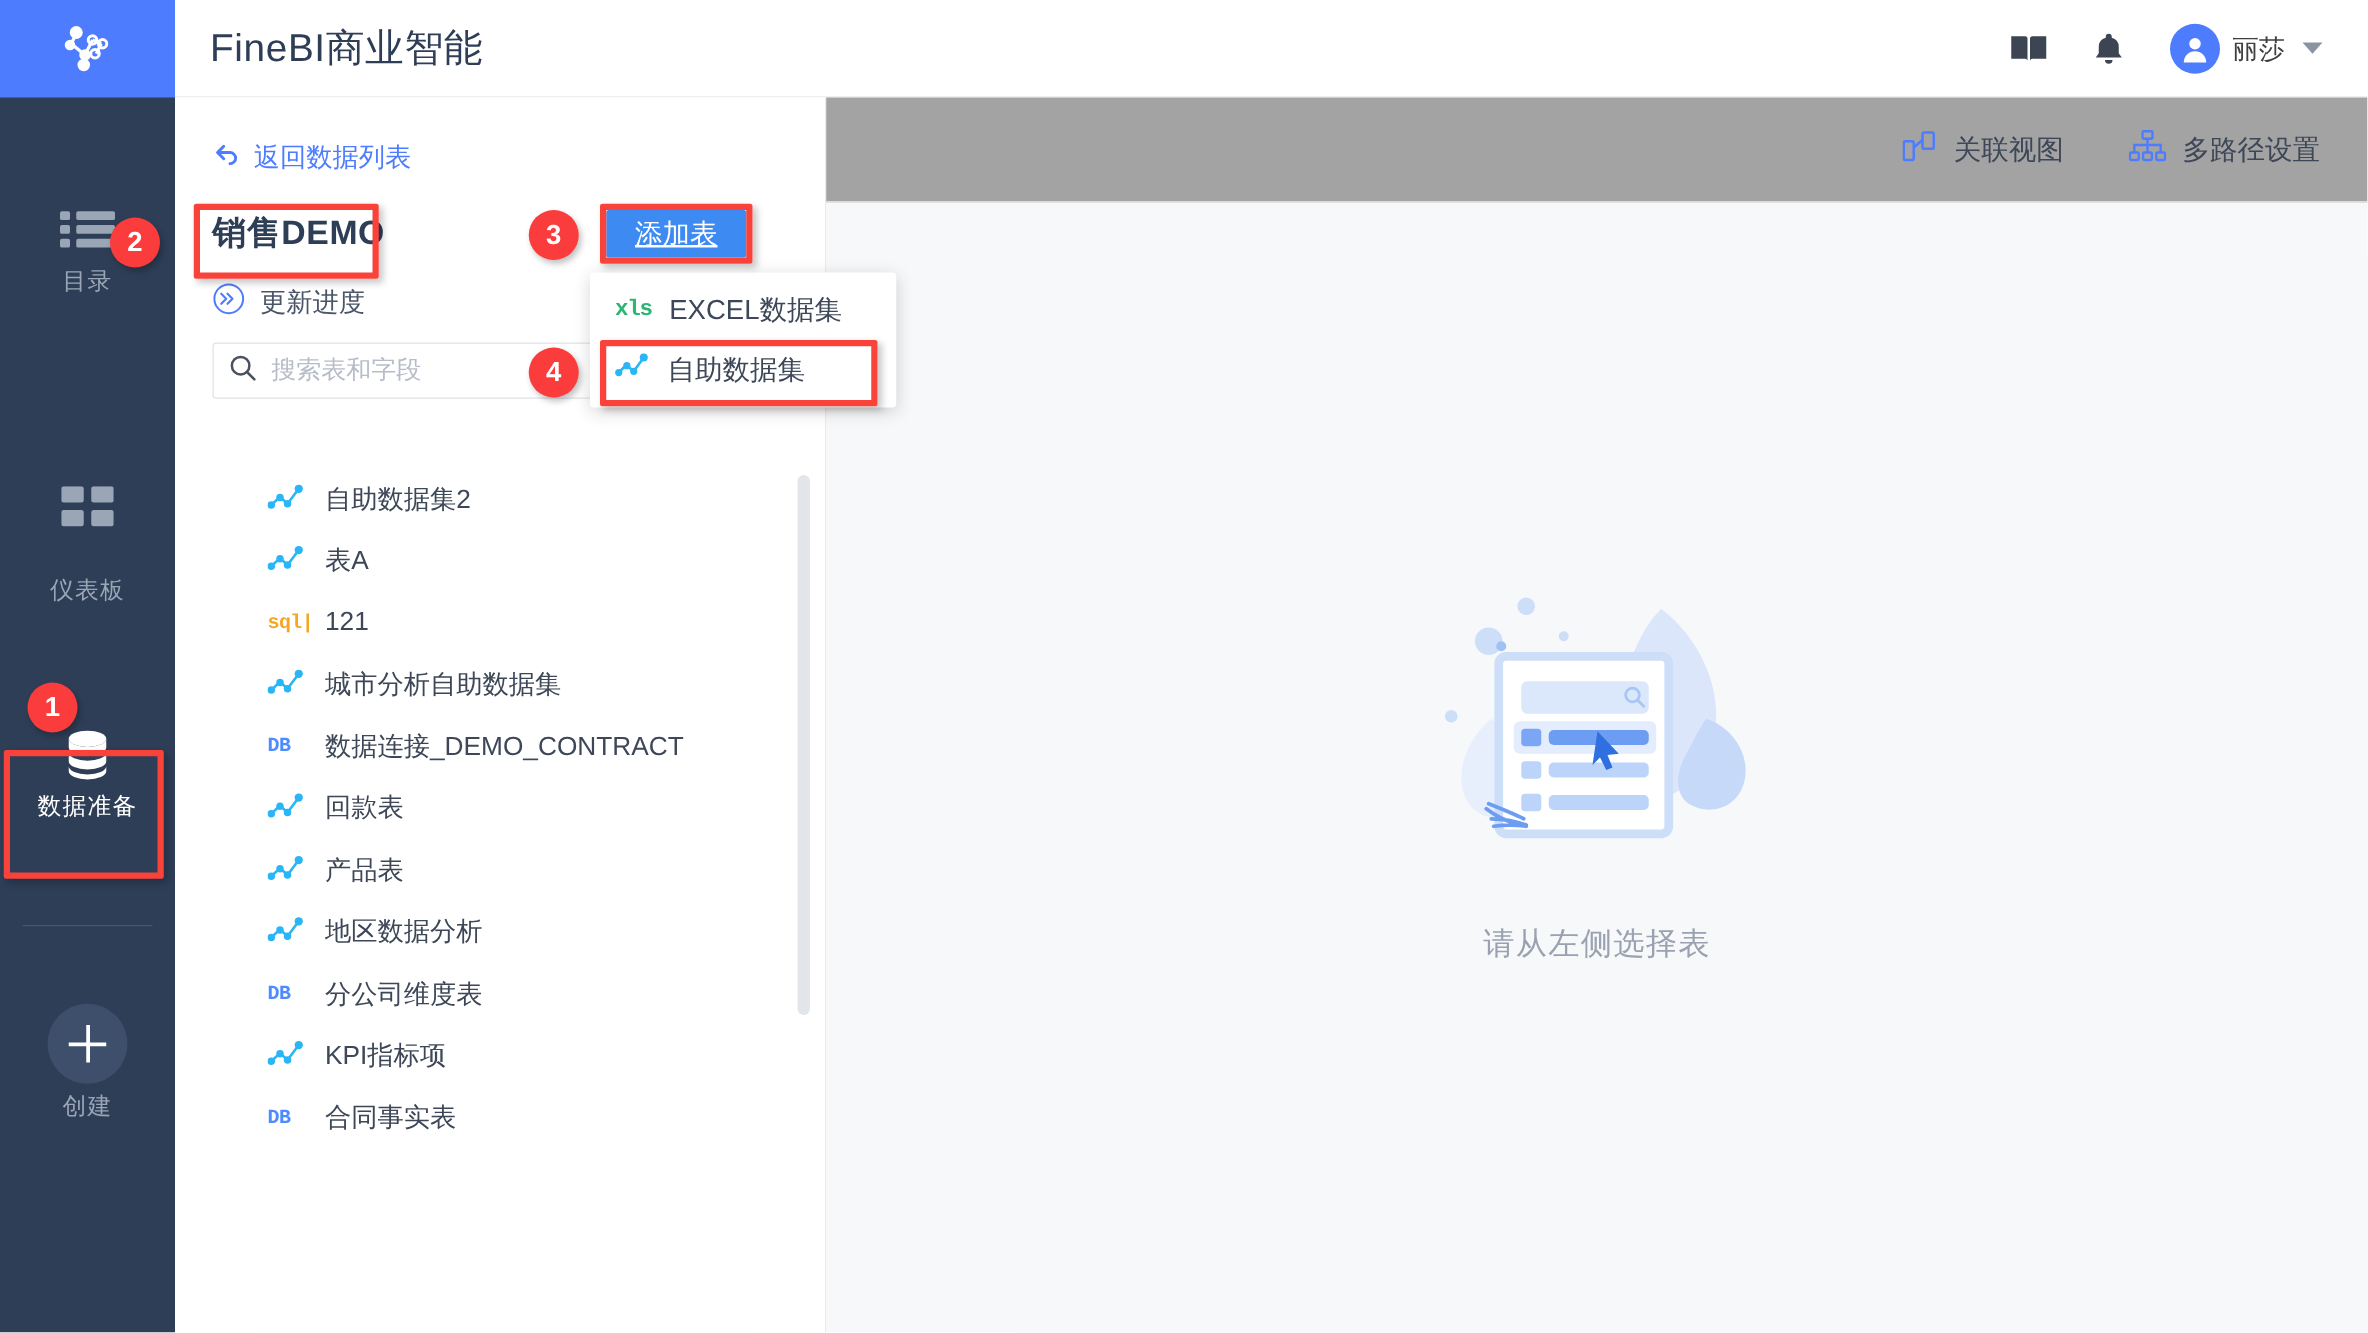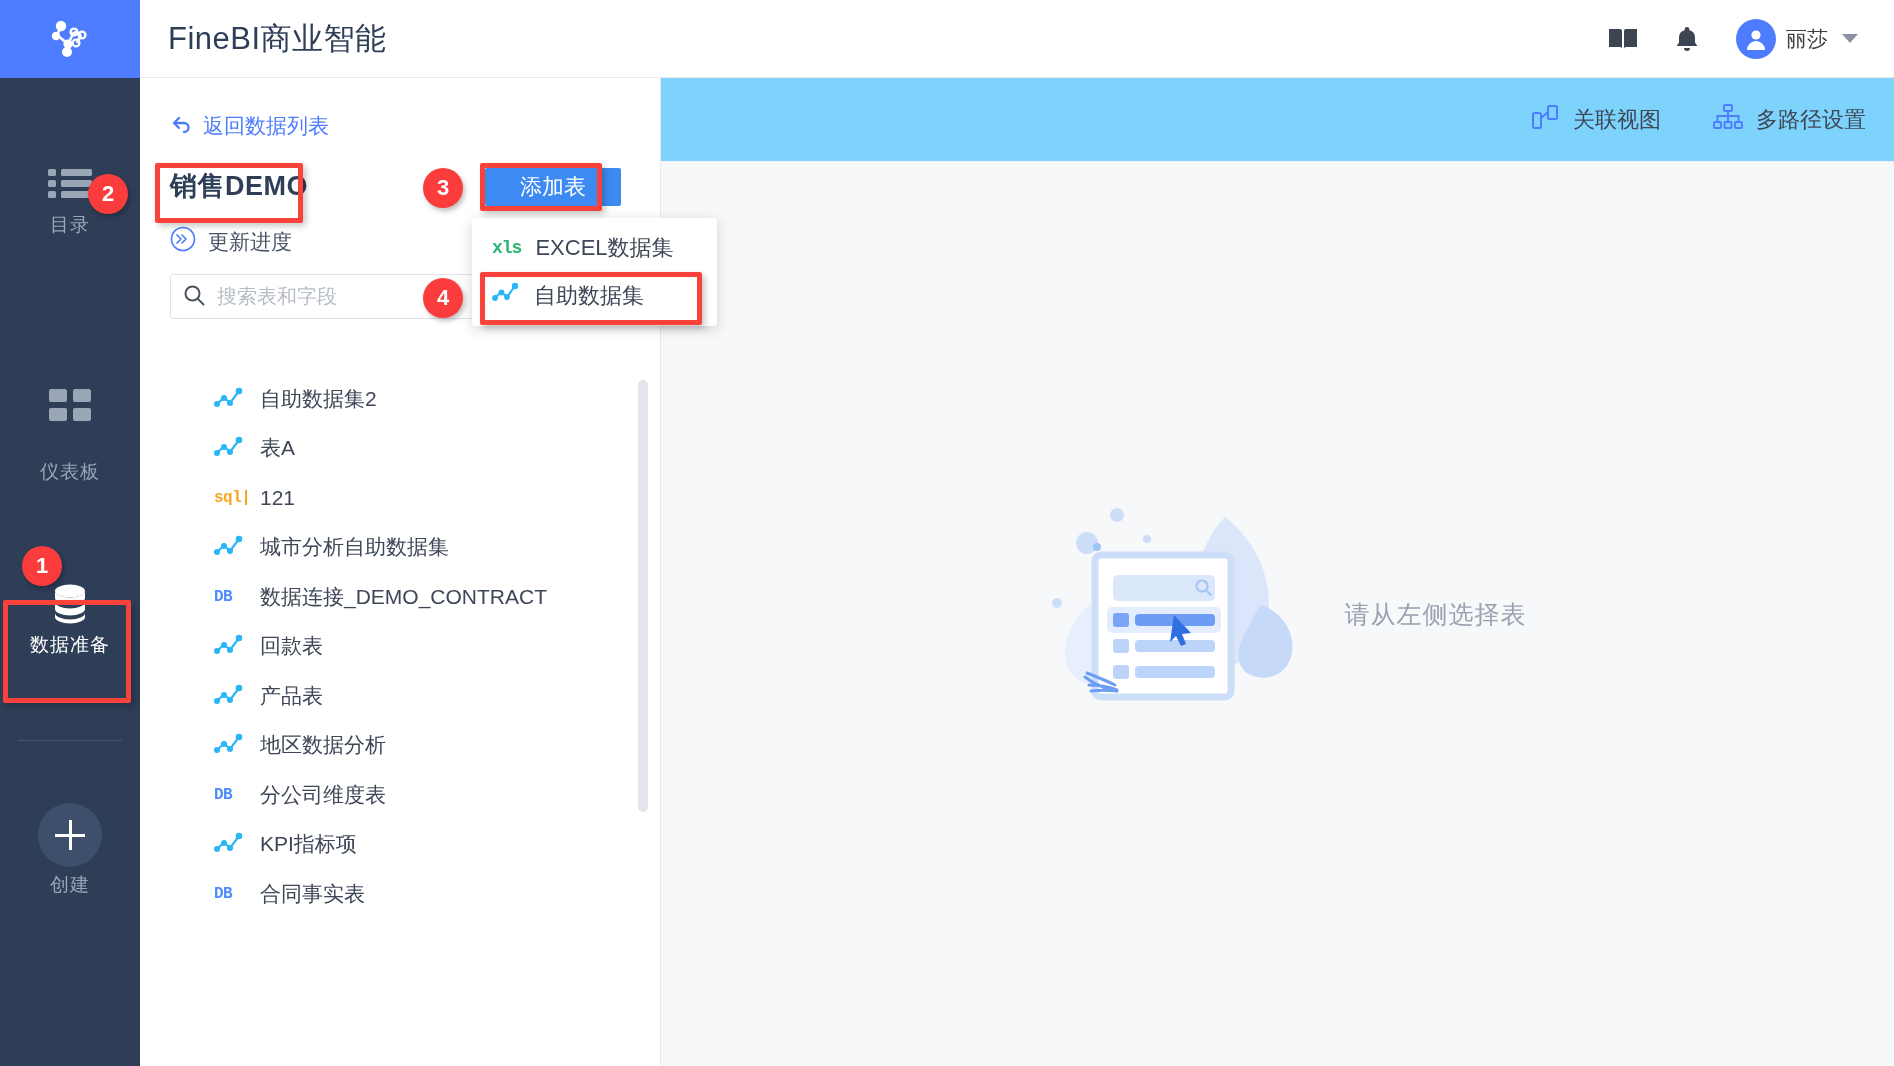--- a/index.html
+++ b/index.html
@@ -163,32 +163,32 @@
   
   .content {
     position: absolute; left: 661px; top: 78px;
     width: 1233px; height: 988px;
     background: #f7f8fa;
   }
   .content-toolbar {
     position: absolute; right: 0; top: 0;
     width: 1233px; height: 84px;
     display: flex; align-items: center; justify-content: flex-end;
-    gap: 52px; padding-right: 28px;
-    background: #7dd3fc;
+    gap: 52px; padding-right: 38px;
+    background: #a3a3a3;
     border-bottom: 1px solid #eef0f3;
   }
   .ct-btn {
     display: flex; align-items: center; gap: 13px;
     font-size: 22px; color: #3d4757; cursor: pointer;
   }
   .empty-state {
     position: absolute; left: 0; top: 84px;
     width: 1233px; height: 904px;
-    display: flex; flex-direction: row;
+    display: flex; flex-direction: column;
     align-items: center; justify-content: center;
     gap: 26px;
   }
   .empty-text { font-size: 25px; color: #9aa2b1; letter-spacing: 1px; }
 
   
   .hl {
     position: absolute; border: 5px solid #f9423a;
     box-shadow: 3px 3px 6px rgba(0,0,0,0.22);
     pointer-events: none; border-radius: 2px;
@@ -206,24 +206,24 @@
     pointer-events: none;
   }
   #badge-1 { left: 22px;  top: 546px; }
   #badge-2 { left: 88px;  top: 174px; }
   #badge-3 { left: 423px; top: 168px; }
   #badge-4 { left: 423px; top: 278px; }
 
   
   .add-table-btn {
     position: absolute; left: 485px; top: 168px;
-    width: 136px; height: 38px;
+    width: 112px; height: 38px;
     background: #3d8bf2; color: #fff;
     font-size: 22px; border: 0; border-radius: 2px;
-    cursor: pointer; font-family: "Liberation Sans", sans-serif;
+    cursor: pointer; font-family: "Liberation Sans", sans-serif; text-decoration: underline;
   }
   .dropdown {
     position: absolute; left: 472px; top: 218px;
     width: 245px; background: #ffffff;
     box-shadow: 0 3px 14px rgba(0,0,0,0.16);
     border-radius: 3px; padding: 6px 0;
   }
   .dd-item {
     display: flex; align-items: center; gap: 14px;
     height: 48px; padding-left: 20px;

